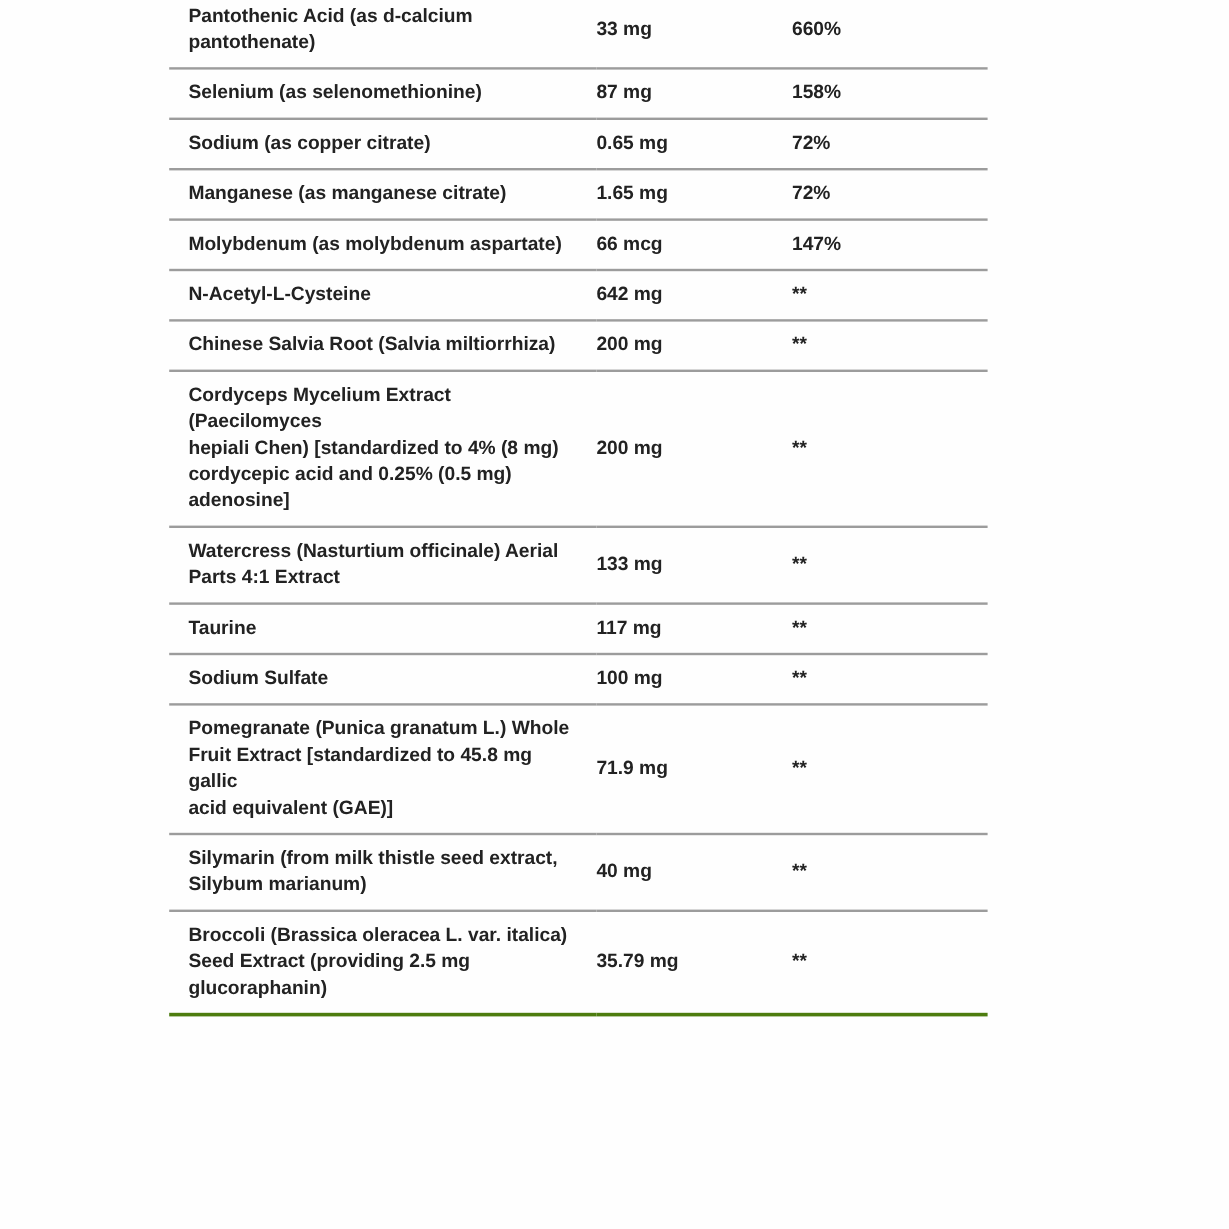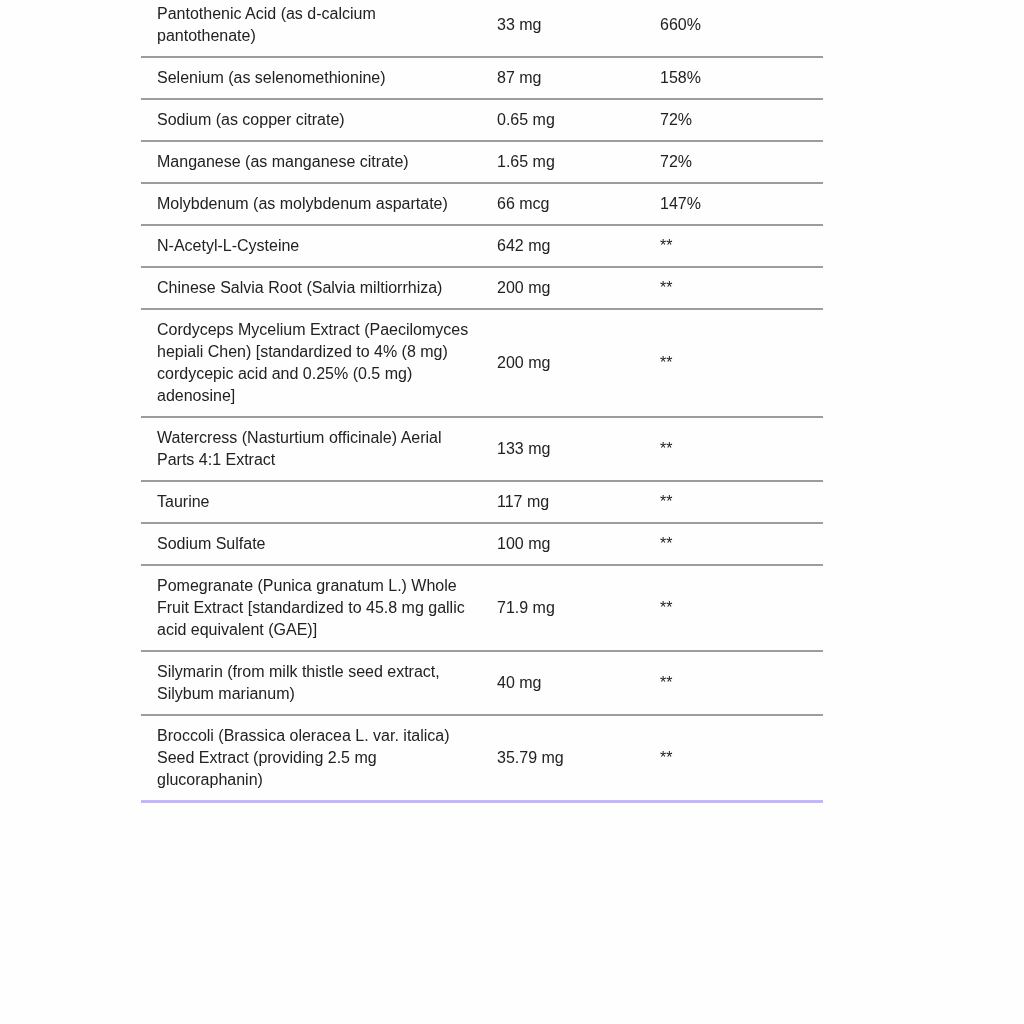--- a/index.html
+++ b/index.html
@@ -16,41 +16,42 @@
     overflow: hidden;
   }
   table.supp-table {
     position: absolute;
     left: 141px;
     top: 0;
     width: 682px;
     border-collapse: collapse;
     table-layout: fixed;
     color: #222222;
+    font-weight: bold;
   }
   col.c-name   { width: 356px; }
   col.c-amount { width: 163px; }
   col.c-dv     { width: 163px; }
   td {
     border-bottom: 2px solid #9c9c9c;
     padding: 9px 0;
     vertical-align: middle;
     font-size: 16px;
     line-height: 22px;
   }
   td.name {
     padding-left: 16px;
     padding-right: 10px;
     white-space: pre-line;
   }
   td.amount, td.dv {
     white-space: nowrap;
   }
   tr:first-child td { padding-top: 3px; }
-  tr:last-child td { border-bottom: 3px solid #c4b5fd; }
+  tr:last-child td { border-bottom: 3px solid #4d7c0f; }
 </style>
 </head>
 <body>
 
 <div class="stage">
   <table class="supp-table">
     <colgroup>
       <col class="c-name">
         <col class="c-amount">
         <col class="c-dv">

